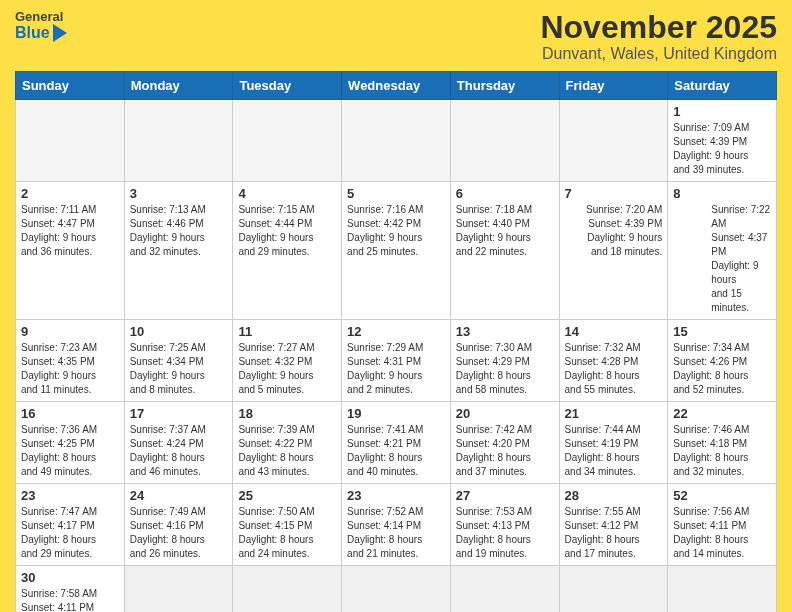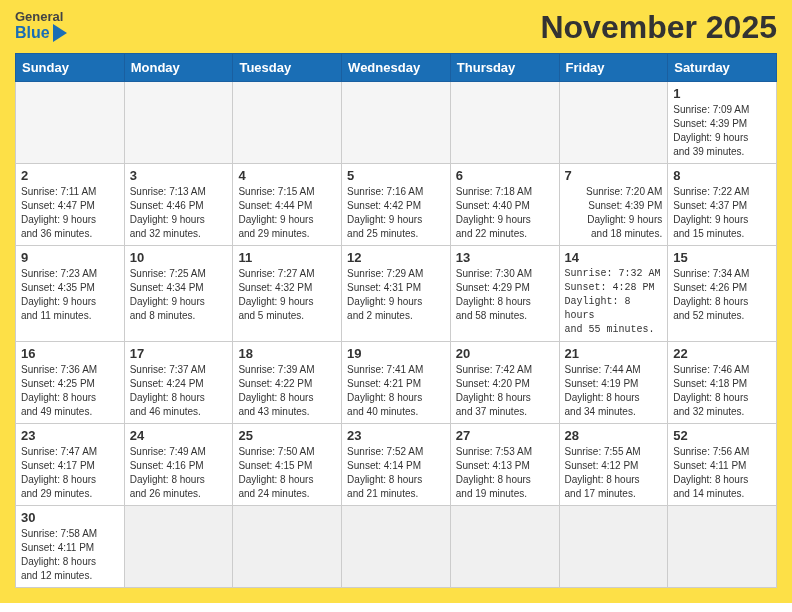--- a/index.html
+++ b/index.html
@@ -91,20 +91,21 @@
           <div style="font-size:13px;font-weight:bold;color:#444;line-height:1.1;">General</div>
           <div style="display:flex;align-items:center;gap:0;">
             <span style="font-size:16px;font-weight:bold;color:#1a6eb5;line-height:1;">Blue</span>
             <div style="width:0;height:0;border-top:9px solid transparent;border-bottom:9px solid transparent;border-left:14px solid #1a6eb5;margin-left:3px;"></div>
           </div>
         </div>
       </div>
     </div>
     <div class="title-area">
       <div class="month-title">November 2025</div>
+      <div class="location">Dunvant, Wales, United Kingdom</div>
     </div>
   </div>
 
   <table class="calendar">
     <thead>
       <tr>
       <th>Sunday</th>
           <th>Monday</th>
           <th>Tuesday</th>
           <th>Wednesday</th>
@@ -167,21 +168,21 @@
           </td>
           <td>
             <div class="day-number">7</div>
             <div class="day-info" style="white-space: pre-line; text-align: right;">Sunrise: 7:20 AM
 Sunset: 4:39 PM
 Daylight: 9 hours
 and 18 minutes.</div>
           </td>
           <td>
             <div class="day-number">8</div>
-            <div class="day-info" style="white-space: pre-line;">Sunrise: 7:22 AM
+            <div class="day-info" style="white-space: pre-line; margin-left: 38px;">Sunrise: 7:22 AM
 Sunset: 4:37 PM
 Daylight: 9 hours
 and 15 minutes.</div>
           </td>
         </tr>
         <tr>
           <td>
             <div class="day-number">9</div>
             <div class="day-info" style="white-space: pre-line;">Sunrise: 7:23 AM
 Sunset: 4:35 PM
@@ -211,21 +212,21 @@
           </td>
           <td>
             <div class="day-number">13</div>
             <div class="day-info" style="white-space: pre-line;">Sunrise: 7:30 AM
 Sunset: 4:29 PM
 Daylight: 8 hours
 and 58 minutes.</div>
           </td>
           <td>
             <div class="day-number">14</div>
-            <div class="day-info" style="white-space: pre-line; font-family: Liberation Mono, monospace;">Sunrise: 7:32 AM
+            <div class="day-info" style="white-space: pre-line;">Sunrise: 7:32 AM
 Sunset: 4:28 PM
 Daylight: 8 hours
 and 55 minutes.</div>
           </td>
           <td>
             <div class="day-number">15</div>
             <div class="day-info" style="white-space: pre-line;">Sunrise: 7:34 AM
 Sunset: 4:26 PM
 Daylight: 8 hours
 and 52 minutes.</div>

